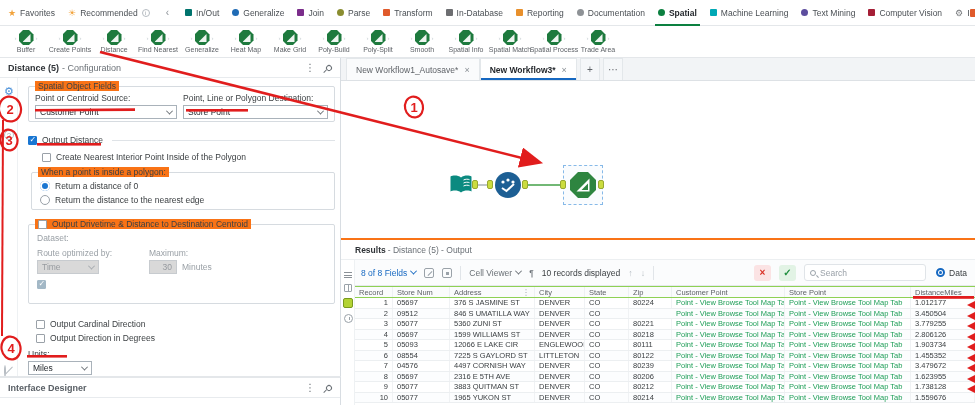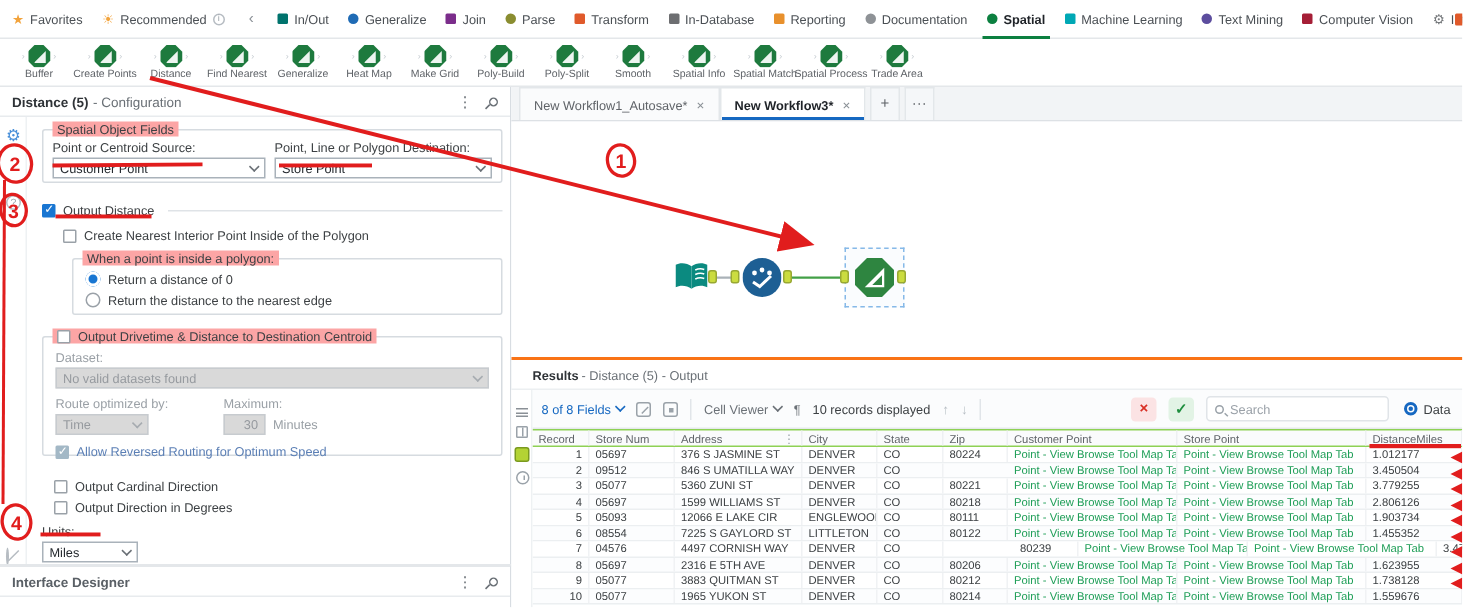--- a/index.html
+++ b/index.html
@@ -51,21 +51,21 @@
   .slash-ic::after{content:"";position:absolute;left:-1px;top:4px;width:10px;height:1px;background:#b6bcc2;transform:rotate(-45deg)}
   #cfg-content{position:absolute;left:18px;top:20px;right:0;bottom:0;padding:6px 5px 0 10px}
   .cfg-label{color:#3c4043;margin-bottom:2px}
   .dd{height:14px;border:1px solid #a9b2ba;background:#fff;display:flex;align-items:center;justify-content:space-between;
       padding:0 4px;color:#24292e;cursor:pointer}
   .chevron{width:5px;height:5px;border-right:1px solid #6a7076;border-bottom:1px solid #6a7076;
            transform:rotate(45deg) translate(-1px,-1px);flex:none}
   .dd.disabled{background:#d9d9d9;color:#969a9f;border-color:#c7cbcf;cursor:default}
   .dd.disabled .chevron{border-color:#a6abb0}
   .grp{border:1px solid #d6dbe0;border-radius:2px;position:relative}
-  .legend{position:absolute;top:-6px;left:6px;background:#fca5a5;padding:0 3px;color:#3c4043}
+  .legend{position:absolute;top:-6px;left:6px;background:#f97316;padding:0 3px;color:#3c4043}
   .cbrow{display:flex;align-items:center;gap:5px}
   .cb{width:9px;height:9px;border:1px solid #9aa1a8;background:#fff;flex:none;position:relative;border-radius:1px;cursor:pointer}
   .cb.on{background:#1976d2;border-color:#1976d2}
   .cb.on::after{content:"✓";position:absolute;left:.5px;top:-2px;color:#fff;font-size:8px}
   .cb.on.dis{background:#a3b8c6;border-color:#a3b8c6;cursor:default}
   .radio{width:10px;height:10px;border:1px solid #9aa1a8;border-radius:50%;flex:none;cursor:pointer}
   .radio.sel{border:none;background:#1976d2;box-shadow:inset 0 0 0 2px #fff}
   .grp-line{display:flex;align-items:center;gap:5px}
   .grp-line::after{content:"";flex:1;height:1px;background:#dfe3e7;margin-left:4px}
   .dis-label{color:#9aa0a6}
@@ -372,64 +372,59 @@
       <div class="cbrow grp-line" style="margin-top:13px">
         <span class="cb on"></span>
         <span>Output Distance</span>
       </div>
 
       <div class="cbrow" style="margin-top:7px;margin-left:14px">
         <span class="cb"></span>
         <span>Create Nearest Interior Point Inside of the Polygon</span>
       </div>
 
-      <div class="grp" style="margin:10px 0 0 20px;height:38px">
+      <div class="grp" style="margin:10px 0 0 3px;height:38px">
         <span class="legend">When a point is inside a polygon:</span>
         <div class="cbrow" style="padding:8px 0 0 8px">
           <span class="radio sel"></span>
           <span>Return a distance of 0</span>
         </div>
         <div class="cbrow" style="padding:4px 0 0 8px">
           <span class="radio"></span>
           <span>Return the distance to the nearest edge</span>
         </div>
       </div>
 
       <div class="grp" style="margin-top:14px;height:80px">
         <span class="legend" style="display:flex;align-items:center;gap:5px">
           <span class="cb"></span>
           <span>Output Drivetime &amp; Distance to Destination Centroid</span>
         </span>
         <div style="padding:8px 8px 0 8px">
           <div class="cfg-label dis-label">Dataset:</div>
-          <div class="dd disabled">
-            <span>No valid datasets found</span>
-            <span class="chevron"></span>
-          </div>
           <div style="display:flex;margin-top:5px">
             <div style="width:112px">
               <div class="cfg-label dis-label">Route optimized by:</div>
               <div class="dd disabled" style="width:62px">
                 <span>Time</span>
                 <span class="chevron"></span>
               </div>
             </div>
             <div>
               <div class="cfg-label dis-label">Maximum:</div>
               <div style="display:flex;align-items:center;gap:5px">
                 <div class="dd disabled" style="width:28px;justify-content:flex-end">
                   <span>30</span>
                 </div>
                 <span class="dis-label">Minutes</span>
               </div>
             </div>
           </div>
           <div class="cbrow" style="margin-top:6px">
             <span class="cb on dis"></span>
-            <span class="blue-label">Allow Reversed Routing for Optimum Speed</span>
           </div>
         </div>
       </div>
 
       <div class="cbrow" style="margin-top:15px;margin-left:8px">
         <span class="cb"></span>
         <span>Output Cardinal Direction</span>
       </div>
       <div class="cbrow" style="margin-top:4px;margin-left:8px">
         <span class="cb"></span>
@@ -642,21 +637,21 @@
             <div class="td link" style="width: 113px;">Point - View Browse Tool Map Tab</div>
             <div class="td link" style="width: 126px;">Point - View Browse Tool Map Tab</div>
             <div class="td" style="width: 64px;">1.455352</div>
           </div>
           <div class="tr">
             <div class="td num" style="width: 38px;">7</div>
             <div class="td" style="width: 57px;">04576</div>
             <div class="td" style="width: 85px;">4497 CORNISH WAY</div>
             <div class="td" style="width: 50px;">DENVER</div>
             <div class="td" style="width: 44px;">CO</div>
-            <div class="td" style="width: 43px; margin-left: 47px;">80239</div>
+            <div class="td" style="width: 43px;">80239</div>
             <div class="td link" style="width: 113px;">Point - View Browse Tool Map Tab</div>
             <div class="td link" style="width: 126px;">Point - View Browse Tool Map Tab</div>
             <div class="td" style="width: 64px;">3.479672</div>
           </div>
           <div class="tr alt">
             <div class="td num" style="width: 38px;">8</div>
             <div class="td" style="width: 57px;">05697</div>
             <div class="td" style="width: 85px;">2316 E 5TH AVE</div>
             <div class="td" style="width: 50px;">DENVER</div>
             <div class="td" style="width: 44px;">CO</div>

